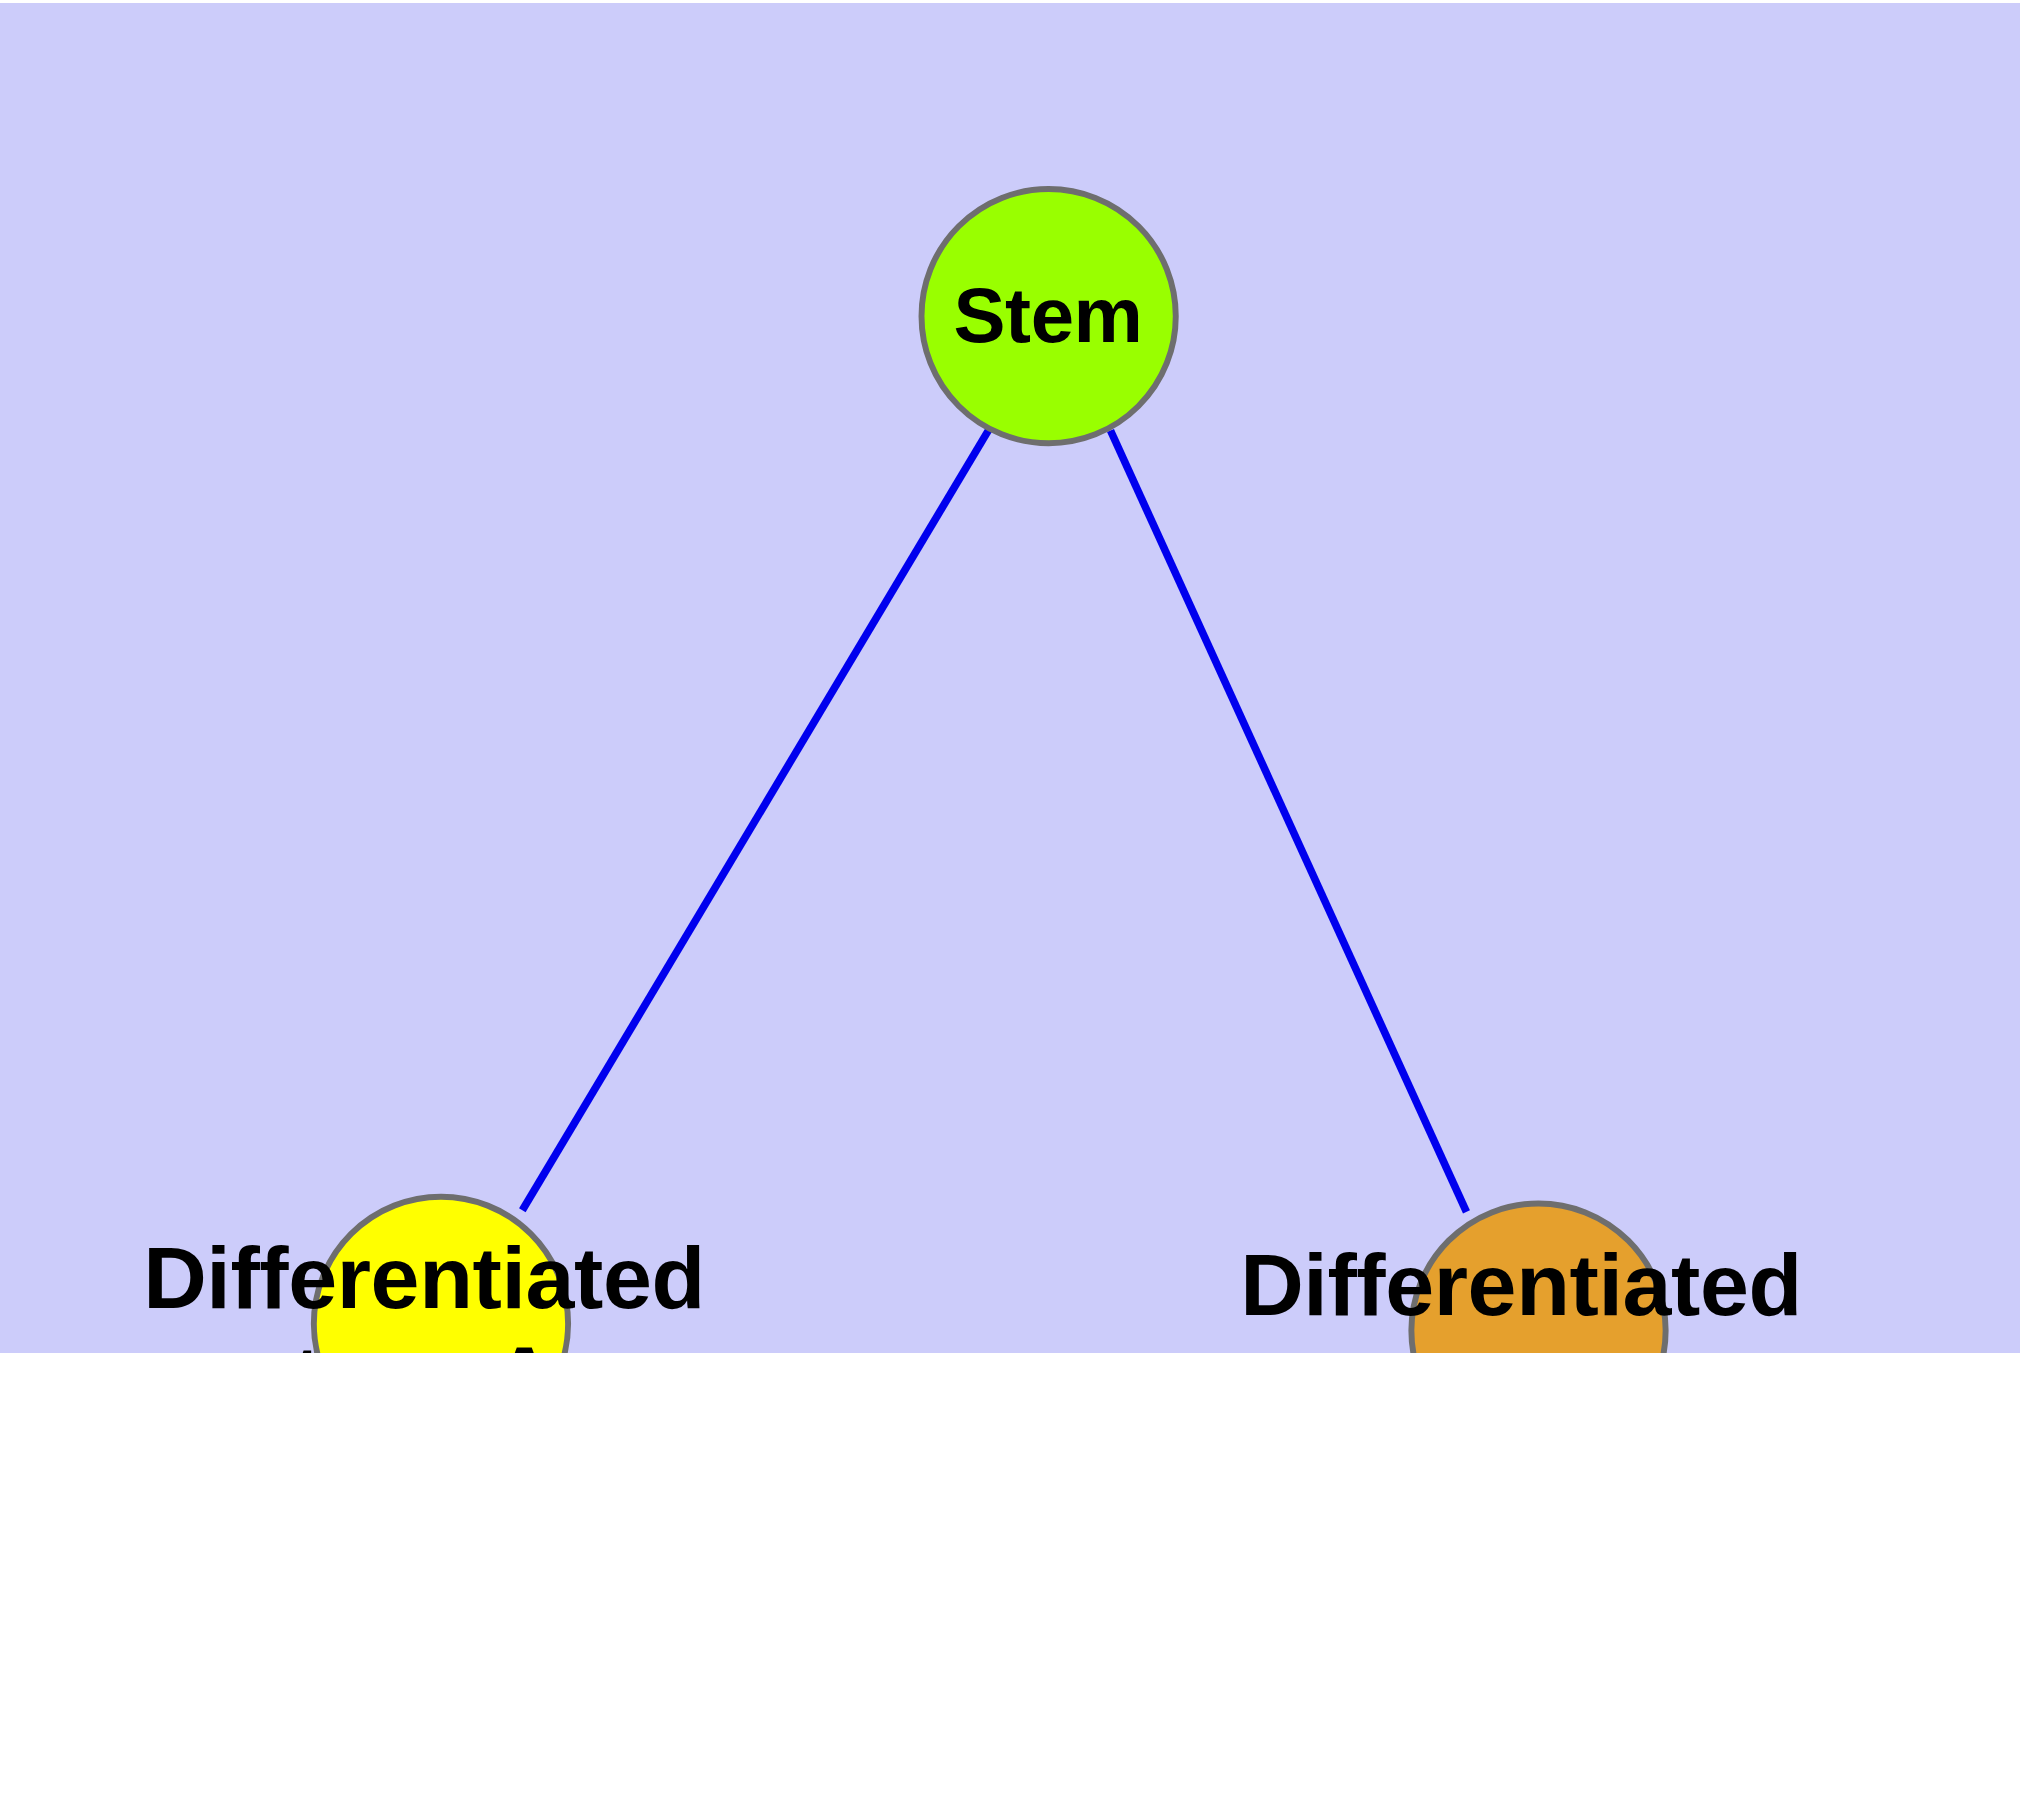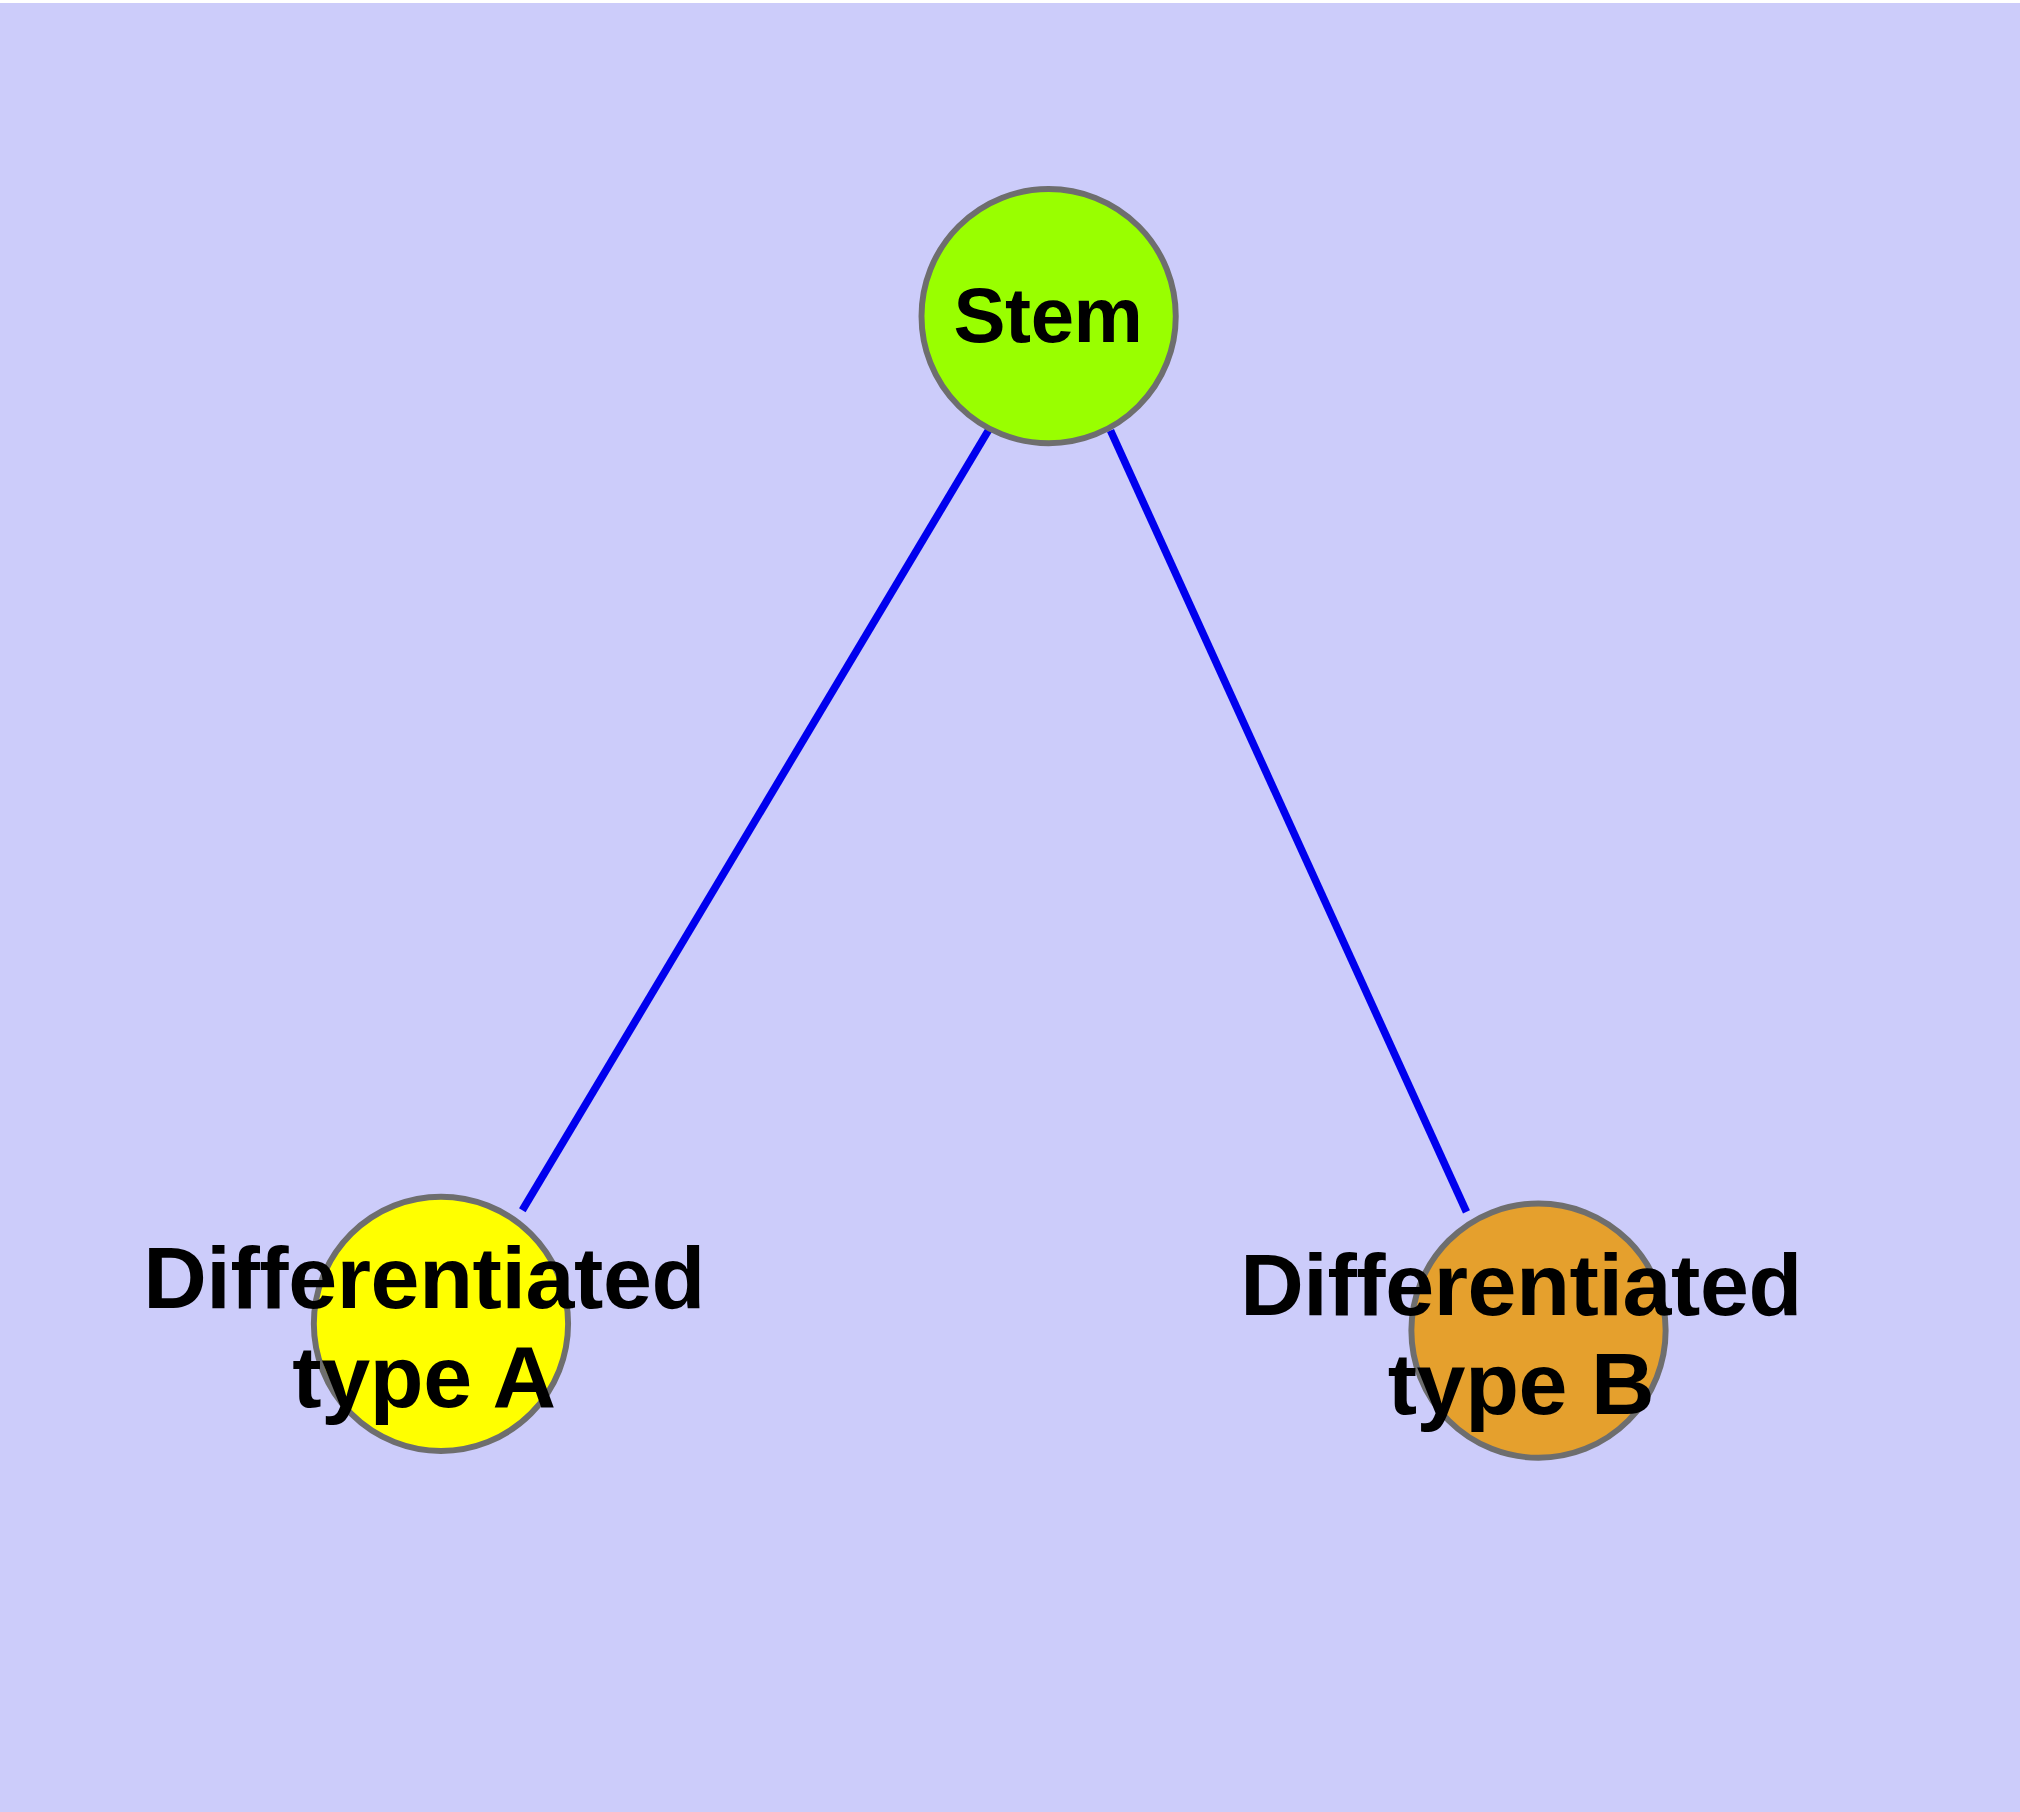--- a/index.html
+++ b/index.html
@@ -4,21 +4,21 @@
 <title>Cell differentiation graph</title>
 <style>
   html, body {
     margin: 0;
     padding: 0;
     background: #ffffff;
   }
   #canvas {
     position: relative;
     width: 2021px;
-    height: 1812px;
+    height: 1353px;
     background: #ffffff;
     overflow: hidden;
     font-family: "Liberation Sans", "DejaVu Sans", sans-serif;
   }
   #plot-bg {
     position: absolute;
     left: 0;
     top: 2.5px;
     width: 2021px;
     height: 1810px;

